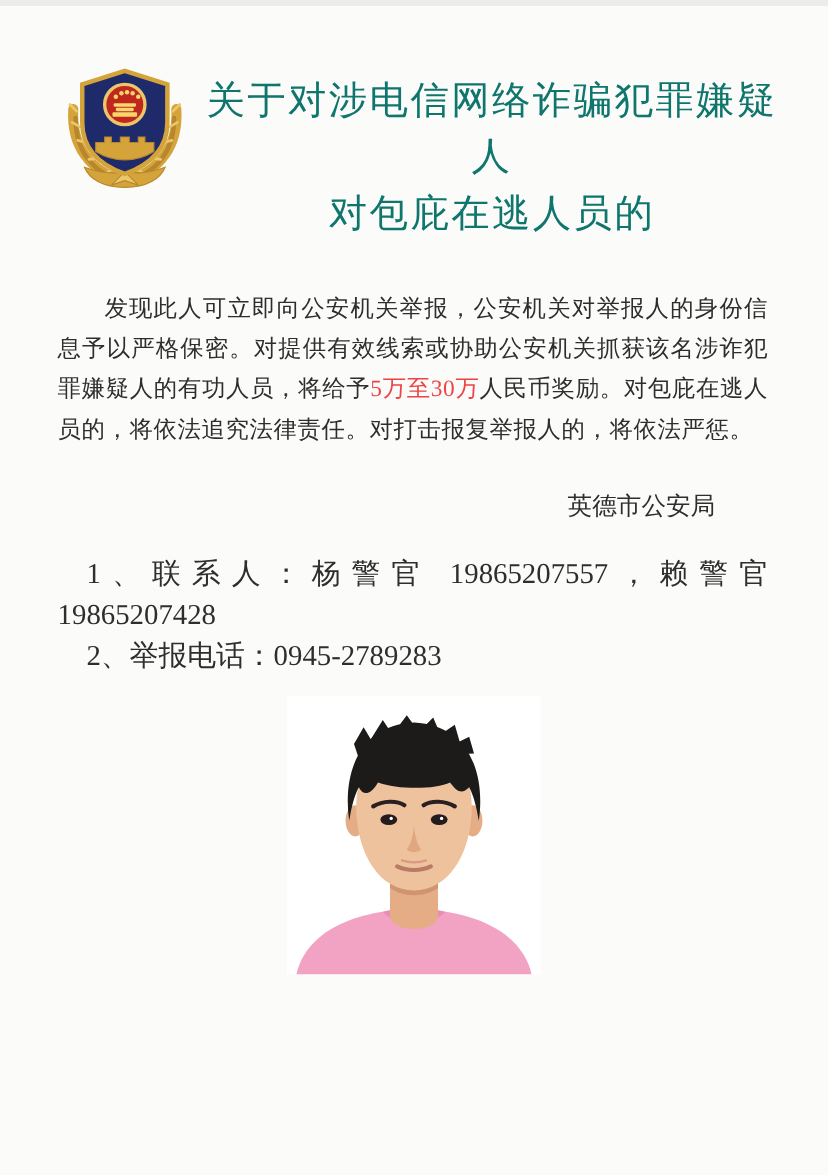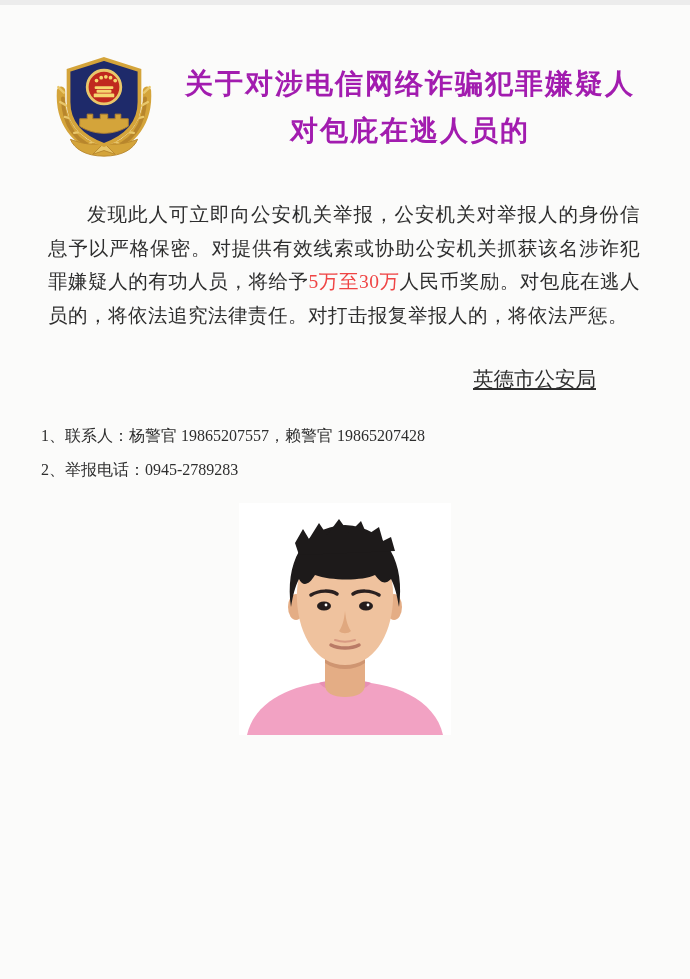--- a/index.html
+++ b/index.html
@@ -21,23 +21,23 @@
   .header {
     display: flex;
     align-items: flex-start;
     padding: 0 30px 0 48px;
     margin-top: 41px;
   }
   .badge { width: 112px; height: 112px; flex: 0 0 112px; }
   .title-block {
     flex: 1;
     text-align: center;
-    font-weight: bold;
-    color: #a21caf;
-    font-size: 28px;
+    font-weight: normal;
+    color: #0f766e;
+    font-size: 32px;
     line-height: 47px;
     letter-spacing: 2px;
     padding-top: 14px;
   }
   
   .doc-body {
     margin: 40px 50px 0 48px;
     font-size: 19.5px;
     line-height: 33.5px;
     text-align: justify;
@@ -47,26 +47,25 @@
   .doc-body p.para { text-indent: 2em; }
   .reward { color: #ef4444; }
   
   .signature {
     margin-top: 30px;
     text-align: right;
     padding-right: 94px;
     font-size: 20.5px;
     line-height: 35px;
     color: #2e2e2e;
-    text-decoration: underline;
   }
   
   .contacts {
-    margin: 22px 50px 0 25px;
-    font-size: 16px;
+    margin: 22px 50px 0 48px;
+    font-size: 24px;
     line-height: 34px;
     text-align: justify;
     color: #2e2e2e;
   }
   .contacts p { text-indent: 1em; }
   
   .photo-section {
     margin-top: 16px;
     display: flex;
     flex-direction: column;

